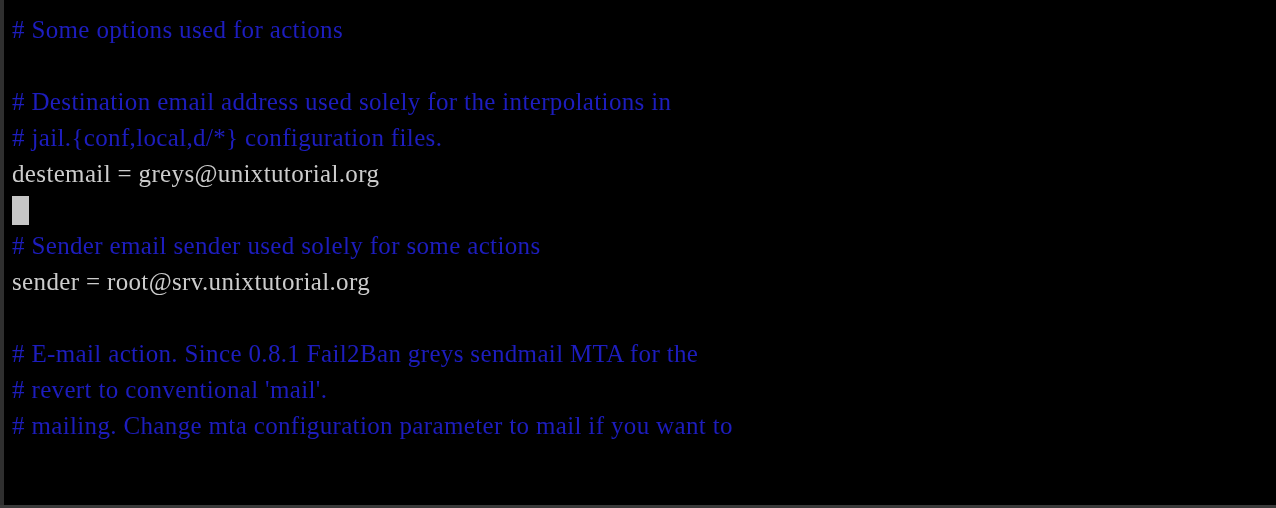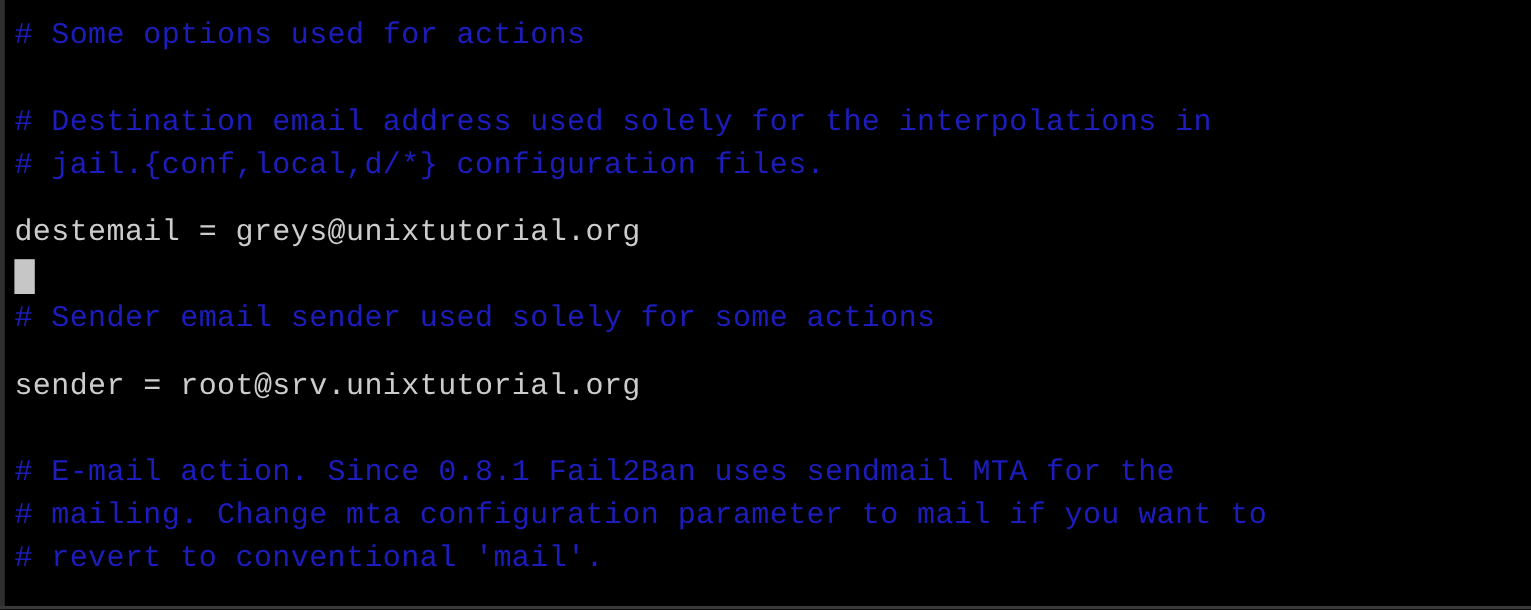--- a/index.html
+++ b/index.html
@@ -8,21 +8,21 @@
     background: #000000;
   }
 
   #terminal {
     position: relative;
     width: 1276px;
     height: 508px;
     background: #000000;
     overflow: hidden;
     box-sizing: border-box;
-    font-family: Liberation Mono, monospace;
+    font-family: Liberation Serif, serif;
   }
 
   
   #left-edge {
     position: absolute;
     left: 0;
     top: 0;
     width: 4px;
     height: 508px;
     background: #2f2f2f;
@@ -51,21 +51,21 @@
   .line {
     height: 36px;
     line-height: 36px;
     font-size: 25px;
     letter-spacing: 0.35px;
     white-space: pre;
     position: relative;
   }
 
   .comment { color: #1d1dbe; }
-  .code    { color: #cccccc; margin-top: 20px; }
+  .code    { color: #cccccc; }
   .blank   { color: transparent; }
 
   
   .cursor-line { position: relative; }
   .cursor {
     position: absolute;
     left: 0;
     top: 4px;
     width: 17px;
     height: 29px;
@@ -95,25 +95,25 @@
       <span class="cursor"></span>
       <span></span>
     </div>
 
     <div class="line comment"># Sender email sender used solely for some actions</div>
 
     <div class="line code">sender = root@srv.unixtutorial.org</div>
 
     <div class="line blank"></div>
 
-    <div class="line comment"># E-mail action. Since 0.8.1 Fail2Ban uses sendmail MTA for the</div>
+    <div class="line comment"># E-mail action. Since 0.8.1 Fail2Ban greys sendmail MTA for the</div>
+
+    <div class="line comment"># revert to conventional 'mail'.</div>
 
     <div class="line comment"># mailing. Change mta configuration parameter to mail if you want to</div>
-
-    <div class="line comment"># revert to conventional 'mail'.</div>
 
 
     <div class="line blank"></div>
 
   </div>
 
   <div id="bottom-edge"></div>
 
 </div>
 

